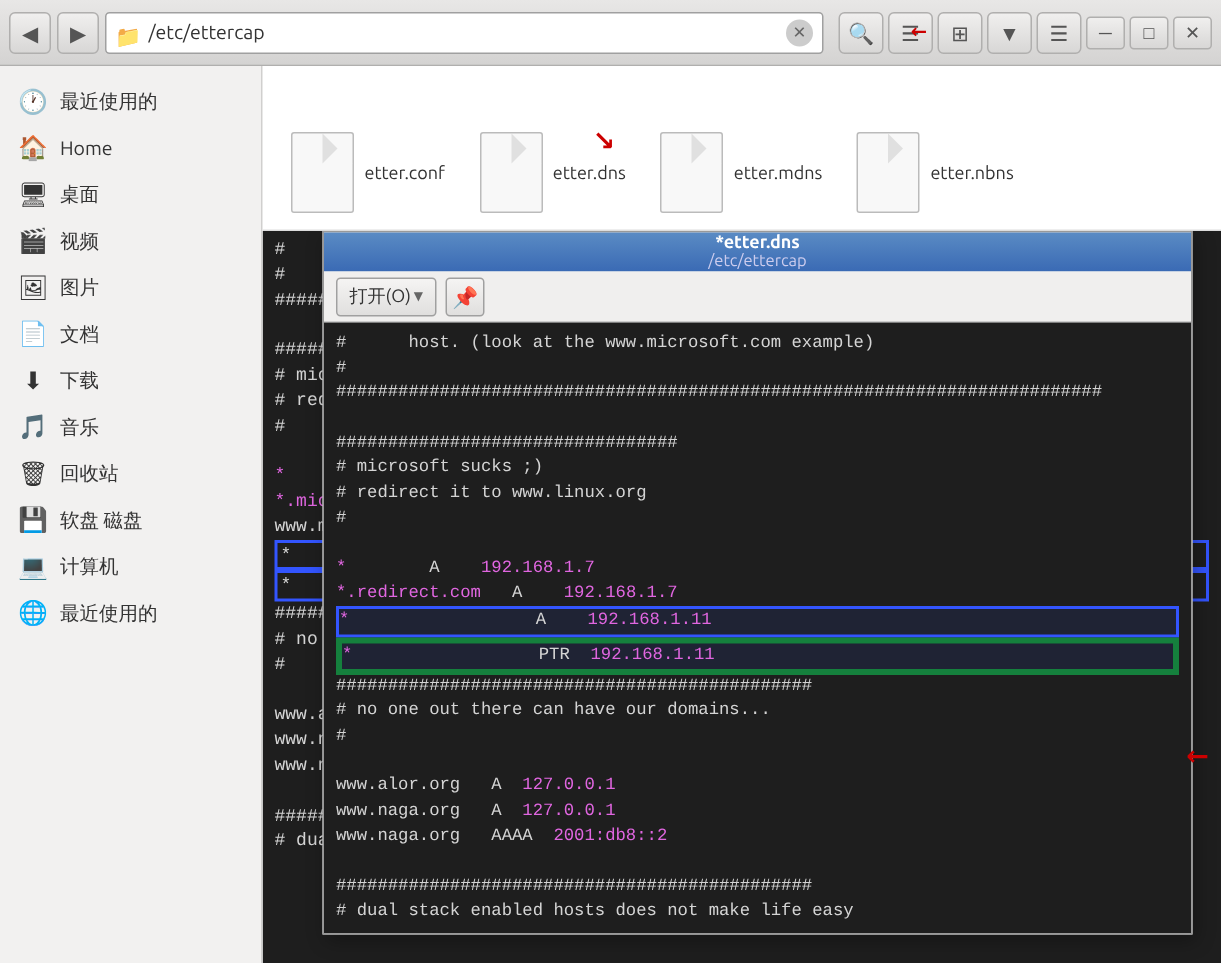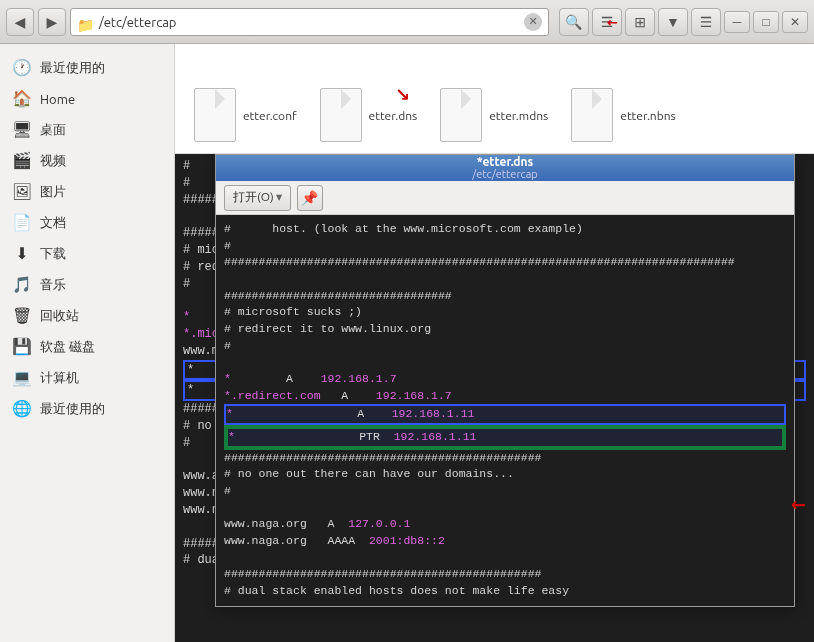--- a/index.html
+++ b/index.html
@@ -428,20 +428,21 @@
             <span class="line comment">#</span>
             <span class="line"> </span>
             <span class="line"><span style="color:#e066e0">*</span><span style="color:#d4d4d4">        A    </span><span style="color:#e066e0">192.168.1.7</span></span>
             <span class="line"><span style="color:#e066e0">*.redirect.com</span><span style="color:#d4d4d4">   A    </span><span style="color:#e066e0">192.168.1.7</span></span>
             <span class="line" style="border:2px solid #3355ff; display:block; background:rgba(51,85,255,0.1);"><span style="color:#e066e0">*</span><span style="color:#d4d4d4">                  A    </span><span style="color:#e066e0">192.168.1.11</span></span>
             <span class="line" style="border:4px solid #15803d; display:block; background:rgba(51,85,255,0.1);"><span style="color:#e066e0">*</span><span style="color:#d4d4d4">                  PTR  </span><span style="color:#e066e0">192.168.1.11</span></span>
             <span class="line comment">##############################################</span>
             <span class="line comment"># no one out there can have our domains...</span>
             <span class="line comment">#</span>
             <span class="line"> </span>
+            <span class="line"><span style="color:#d4d4d4">www.alor.org   A  </span><span style="color:#e066e0">127.0.0.1</span></span>
             <span class="line"><span style="color:#d4d4d4">www.naga.org   A  </span><span style="color:#e066e0">127.0.0.1</span></span>
             <span class="line"><span style="color:#d4d4d4">www.naga.org   AAAA  </span><span style="color:#e066e0">2001:db8::2</span></span>
             <span class="line"> </span>
             <span class="line comment">##############################################</span>
             <span class="line comment"># dual stack enabled hosts does not make life easy</span>
           </div>
         </div>
 
         <div style="position:absolute; right:8px; top:340px; z-index:20; color:#cc0000; font-size:18px; font-weight:bold; pointer-events:none;">←</div>
 

